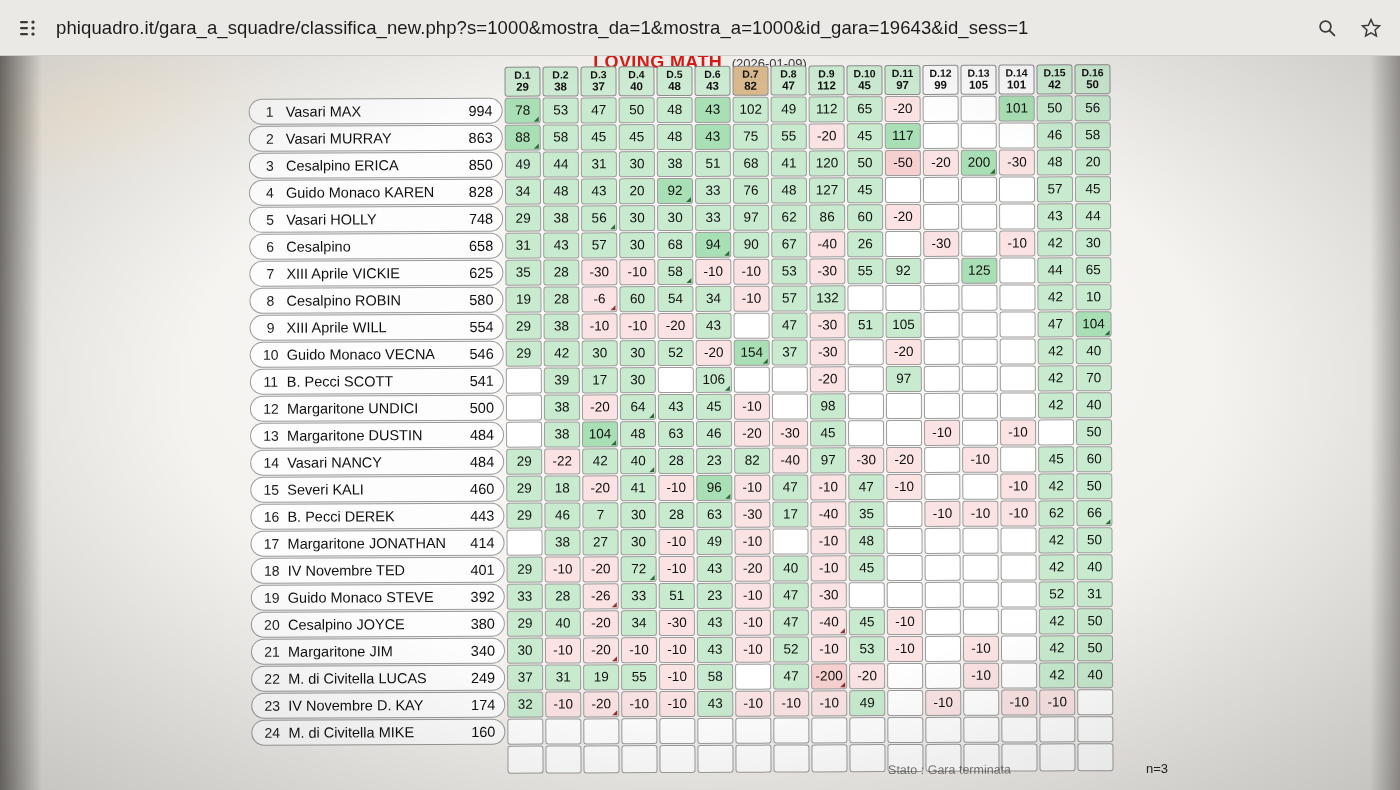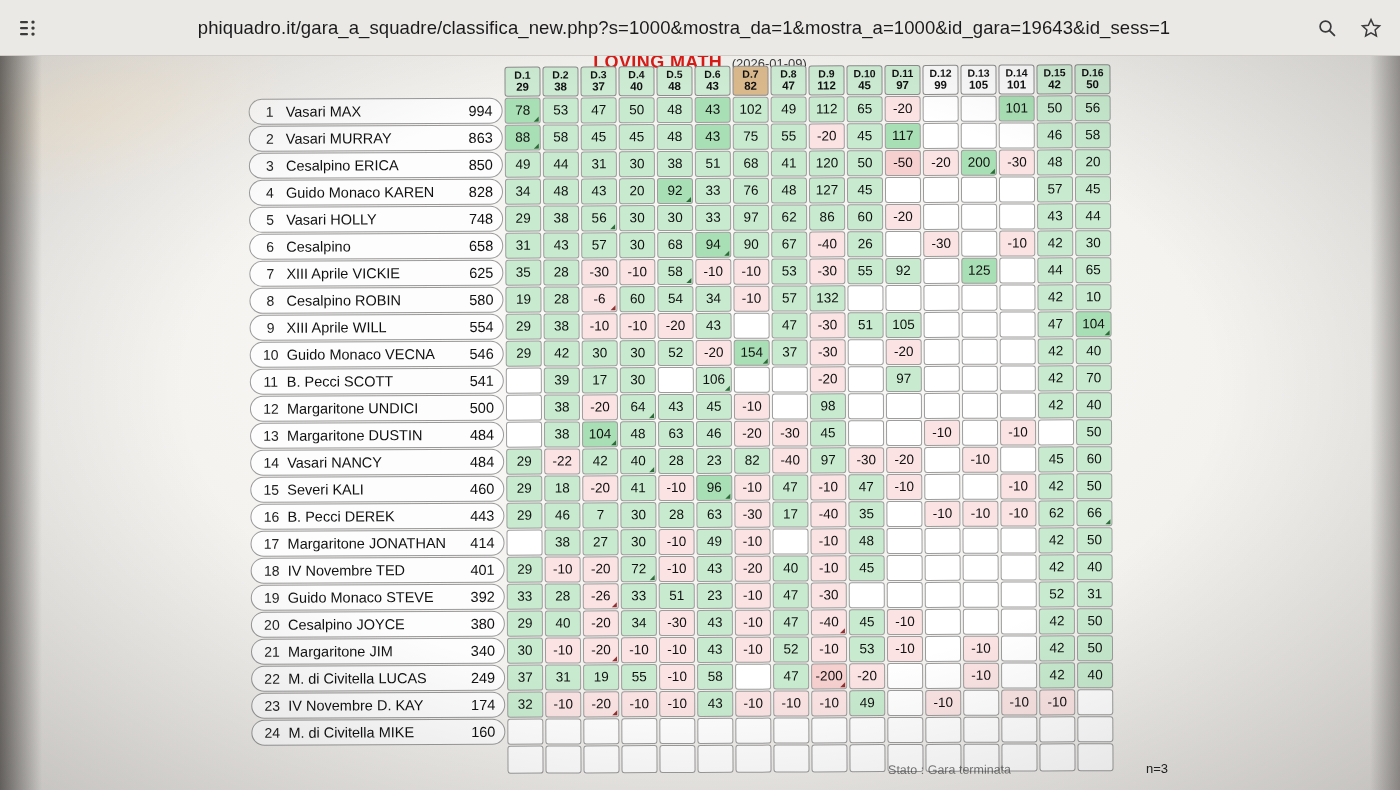--- a/index.html
+++ b/index.html
@@ -32,21 +32,20 @@
     flex: 0 0 auto;
   }
   #url-text {
     flex: 1 1 auto;
     font-size: 18.5px;
     color: #1b1b1b;
     margin-left: 12px;
     white-space: nowrap;
     overflow: hidden;
     letter-spacing: 0.1px;
-    text-align: center;
   }
   #urlbar .right-icons { display: flex; align-items: center; gap: 14px; }
 
   
   #page {
     position: absolute;
     top: 56px; left: 0;
     width: 1400px; height: 734px;
     background: #f2f0ed;
     overflow: hidden;

